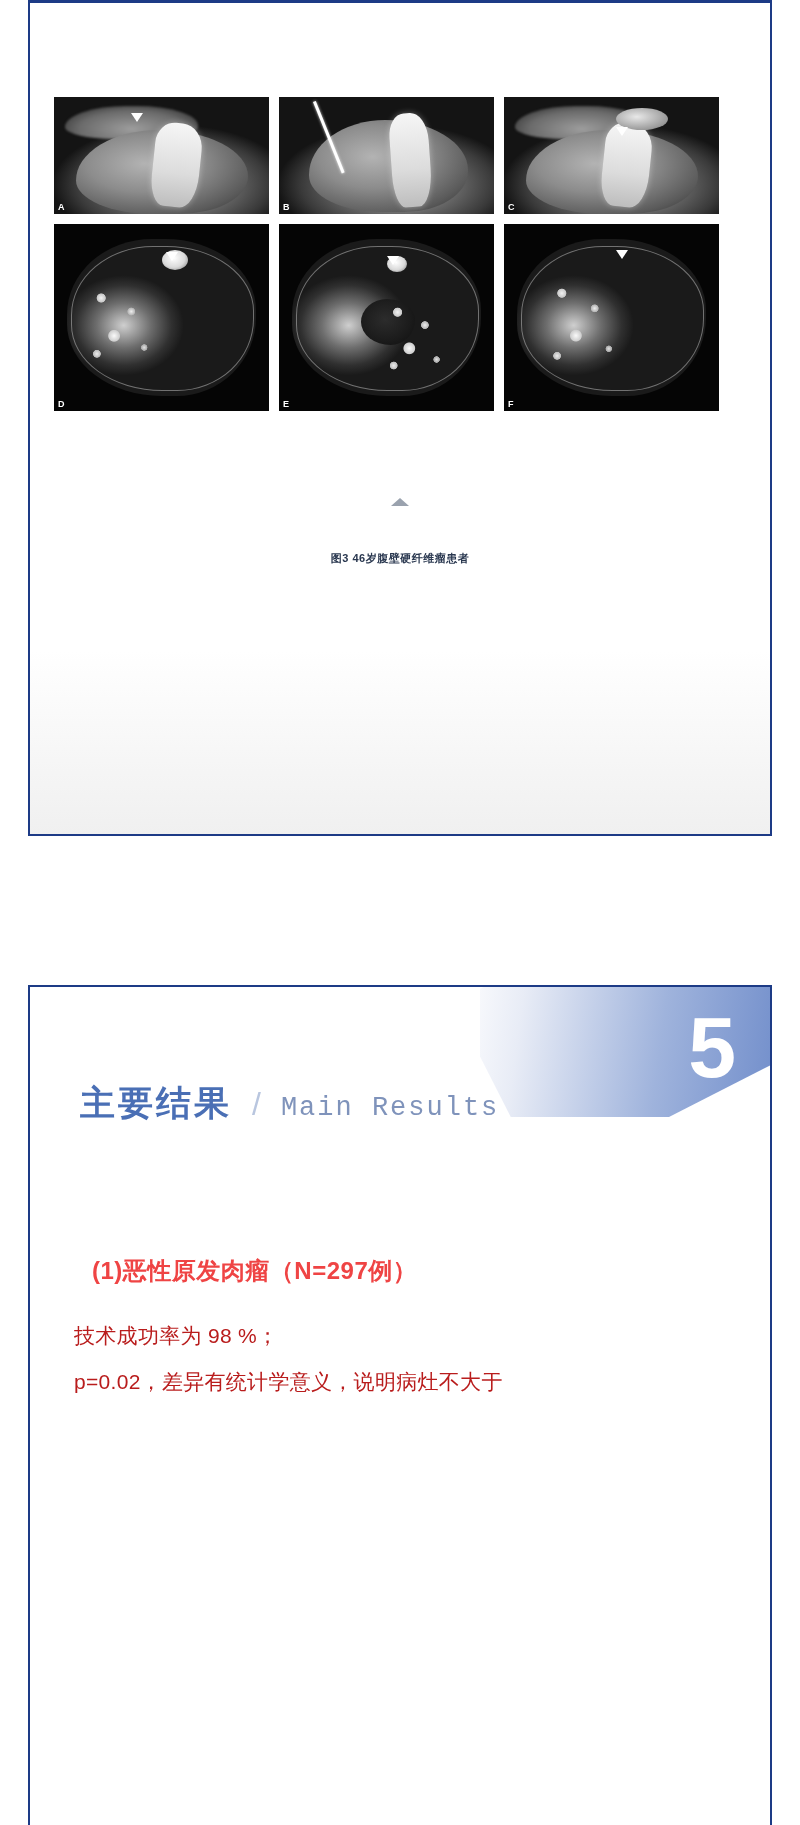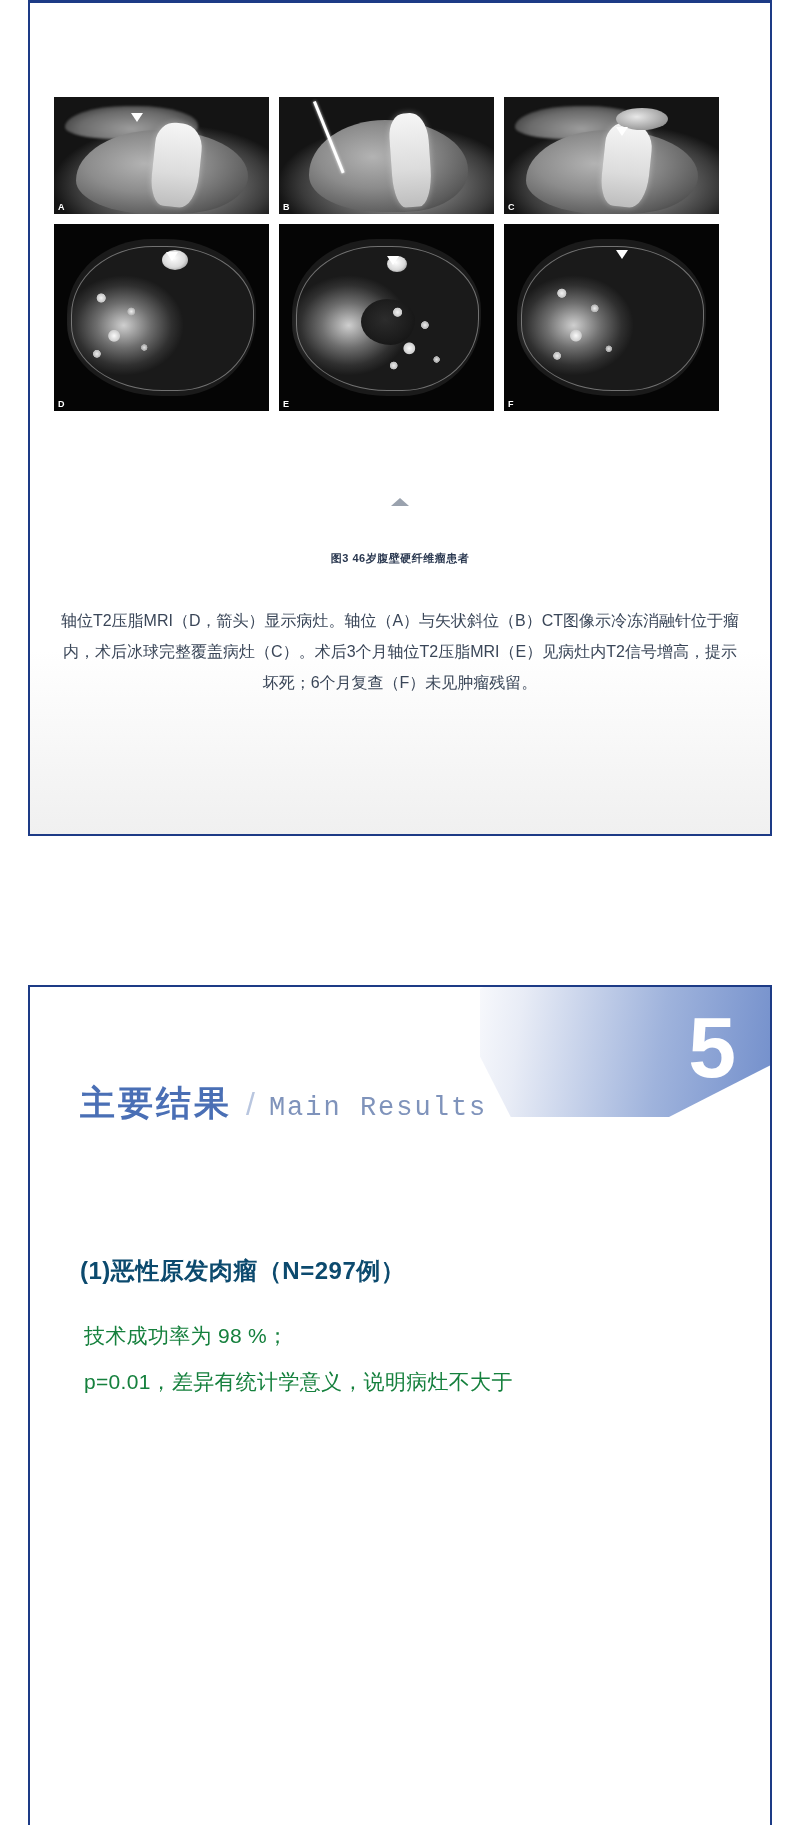--- a/index.html
+++ b/index.html
@@ -273,21 +273,21 @@
     color: #ffffff;
     font-family: "Liberation Sans", sans-serif;
   }
 
   .section-head {
     position: absolute;
     left: 50px;
     top: 93px;
     display: flex;
     align-items: baseline;
-    gap: 14px;
+    gap: 20px;
   }
   .section-head .cn {
     font-size: 35px;
     font-weight: bold;
     color: #4a6fb5;
     letter-spacing: 3px;
   }
   .section-head .slash {
     font-size: 32px;
     color: #b9c6df;
@@ -295,35 +295,35 @@
   }
   .section-head .en {
     font-size: 27px;
     color: #7f93bb;
     letter-spacing: 2px;
     font-family: Liberation Mono, monospace;
   }
 
   .sub-head {
     position: absolute;
-    left: 50px;
+    left: 62px;
     top: 268px;
     font-size: 24px;
     font-weight: bold;
-    color: #0c4a6e;
+    color: #ef4444;
     letter-spacing: .5px;
   }
   .body-text {
     position: absolute;
-    left: 54px;
+    left: 44px;
     top: 326px;
     width: 660px;
     font-size: 21px;
     line-height: 46px;
-    color: #15803d;
+    color: #b91c1c;
     letter-spacing: .3px;
   }
   .body-text p { margin: 0; }
 </style>
 </head>
 <body>
 
 <div class="figure-card">
   <div class="top-rule"></div>
 
@@ -384,34 +384,33 @@
       <div class="mri-fascia"></div>
       <div class="arrow-marker" style="left:52%; top:14%;"></div>
       <span class="plabel">F</span>
     </div>
 
   </div>
 
   <div class="collapse-arrow"></div>
 
   <div class="fig-title">图3 46岁腹壁硬纤维瘤患者</div>
-  <div class="fig-caption">轴位T2压脂MRI（D，箭头）显示病灶。轴位（A）与矢状斜位（B）CT图像示冷冻消融针位于瘤内，术后冰球完整覆盖病灶（C）。术后3个月轴位T2压脂MRI（E）见病灶内T2信号增高，提示坏死；6个月复查（F）未见肿瘤残留。</div>
 </div>
 
 <div class="results-card">
   <div class="corner-wedge">
     <div class="tri"></div>
   </div>
   <div class="corner-number">5</div>
 
   <div class="section-head">
     <span class="cn">主要结果</span>
     <span class="slash">/</span>
     <span class="en">Main Results</span>
   </div>
 
   <div class="sub-head">(1)恶性原发肉瘤（N=297例）</div>
 
   <div class="body-text">
     <p>技术成功率为 98 %；</p>
-    <p>p=0.01，差异有统计学意义，说明病灶不大于</p>
+    <p>p=0.02，差异有统计学意义，说明病灶不大于</p>
   </div>
 </div>
 
 </body></html>

